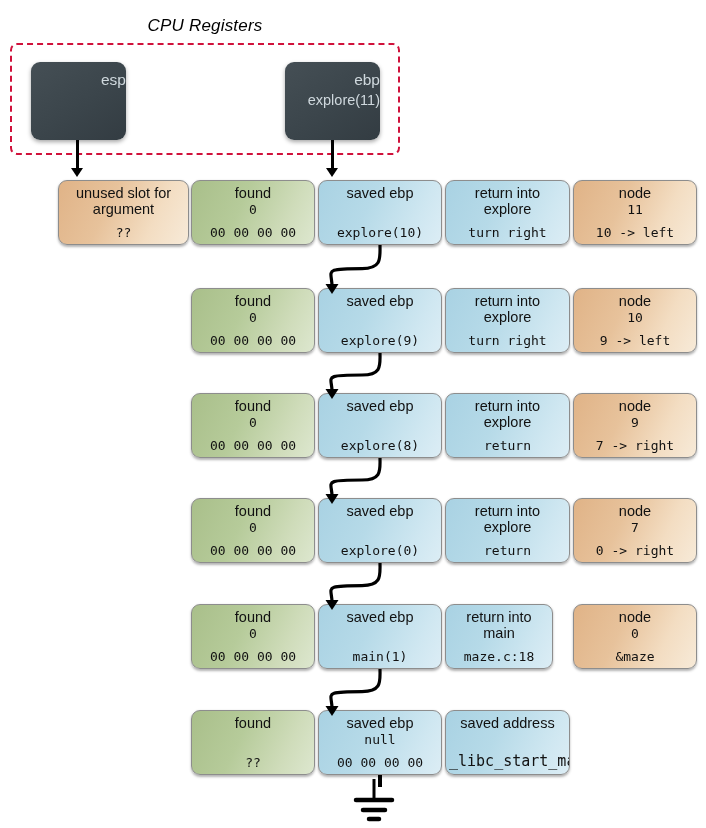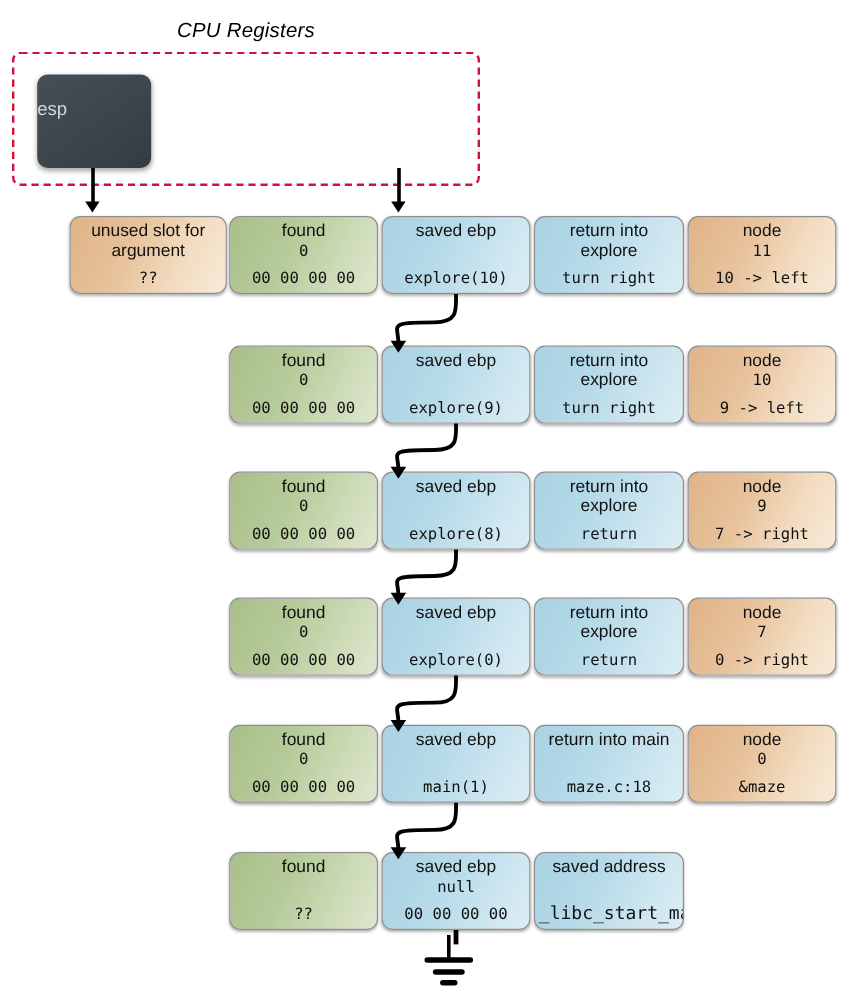--- a/index.html
+++ b/index.html
@@ -47,22 +47,22 @@
   }
   .reg {
     position: absolute;
     width: 95px;
     height: 78px;
     border-radius: 9px;
     background: linear-gradient(145deg, #454f55 0%, #3b454b 55%, #333c42 100%);
     box-shadow: 0 2px 4px rgba(0,0,0,0.35);
     color: #cfd8dd;
     font-size: 15.5px;
-    text-align: left;
-    padding-top: 20px;
+    text-align: right;
+    padding-top: 8px;
     box-sizing: border-box;
     line-height: 20px;
   }
   .reg .r-sub { font-size: 14.5px; }
   #reg-esp { left: 31px; top: 62px; }
   #reg-ebp { left: 285px; top: 62px; }
 
   
   .reg-arrow {
     position: absolute;
@@ -142,20 +142,24 @@
 <div id="stage">
 
   <div class="cpu-title">CPU Registers</div>
   <div class="cpu-dash"></div>
 
   <div class="reg" id="reg-esp">
     <div>esp</div>
     <div class="r-sub"></div>
   </div>
 
+  <div class="reg" id="reg-ebp">
+    <div>ebp</div>
+    <div class="r-sub">explore(11)</div>
+  </div>
 
   <div class="reg-arrow" style="left:76px; top:140px; height:30px;"></div>
   <div class="reg-arrow-head" style="left:71.3px; top:168px;"></div>
 
   <div class="reg-arrow" style="left:331px; top:140px; height:30px;"></div>
   <div class="reg-arrow-head" style="left:326.3px; top:168px;"></div>
 
   <div id="rows-host">
       <div class="row" style="left: 0px; top: 180px; width: 706px;">
         <div class="cell c-orange" style="left: 58px; width: 131px;">
@@ -249,21 +253,21 @@
       <div class="row" style="left: 0px; top: 604px; width: 706px;">
         <div class="cell c-green" style="left: 191px; width: 124px;">
           <div class="c-title">found</div>
           <div class="c-mid">0</div>
           <div class="c-bottom">00  00  00  00</div>
         </div>
         <div class="cell c-blue" style="left: 318px; width: 124px;">
           <div class="c-title">saved ebp</div>
           <div class="c-bottom">main(1)</div>
         </div>
-        <div class="cell c-blue" style="left: 445px; width: 125px;">
+        <div class="cell c-blue" style="left: 445px; width: 108px;">
           <div class="c-title">return into main</div>
           <div class="c-bottom">maze.c:18</div>
         </div>
         <div class="cell c-orange" style="left: 573px; width: 124px;">
           <div class="c-title">node</div>
           <div class="c-mid">0</div>
           <div class="c-bottom">&amp;maze</div>
         </div>
       </div>
       <div class="row" style="left: 0px; top: 710px; width: 706px;">

